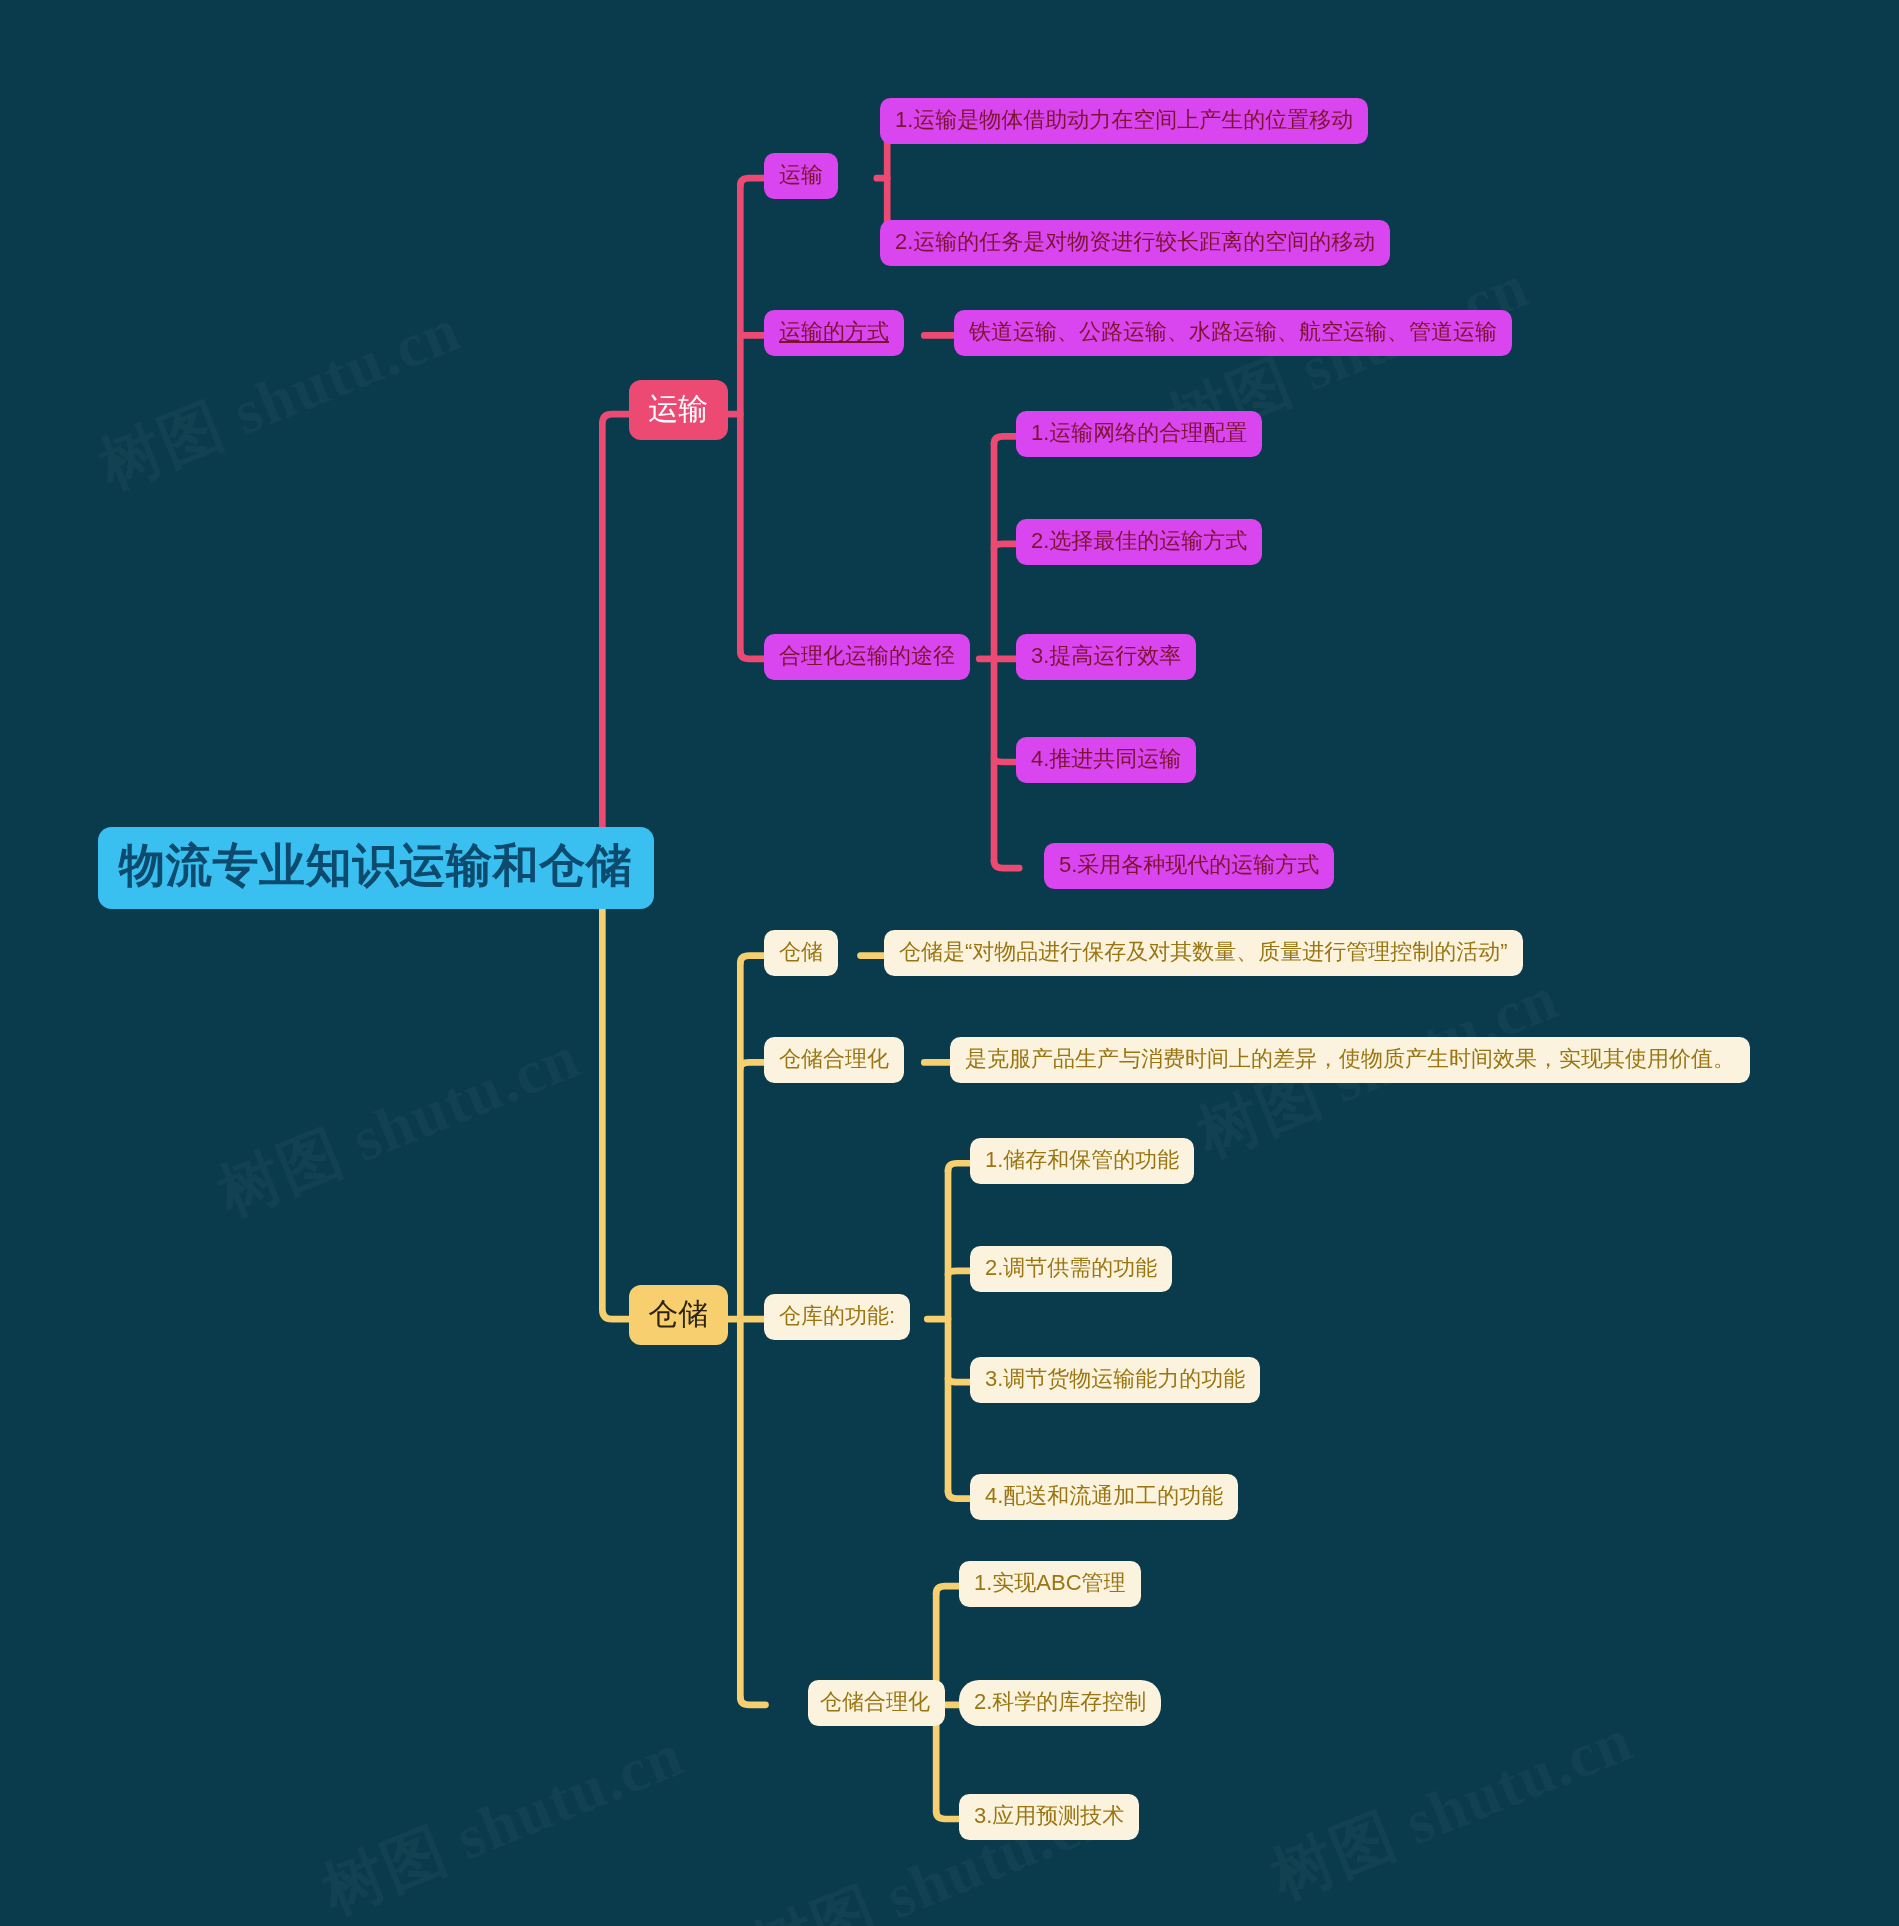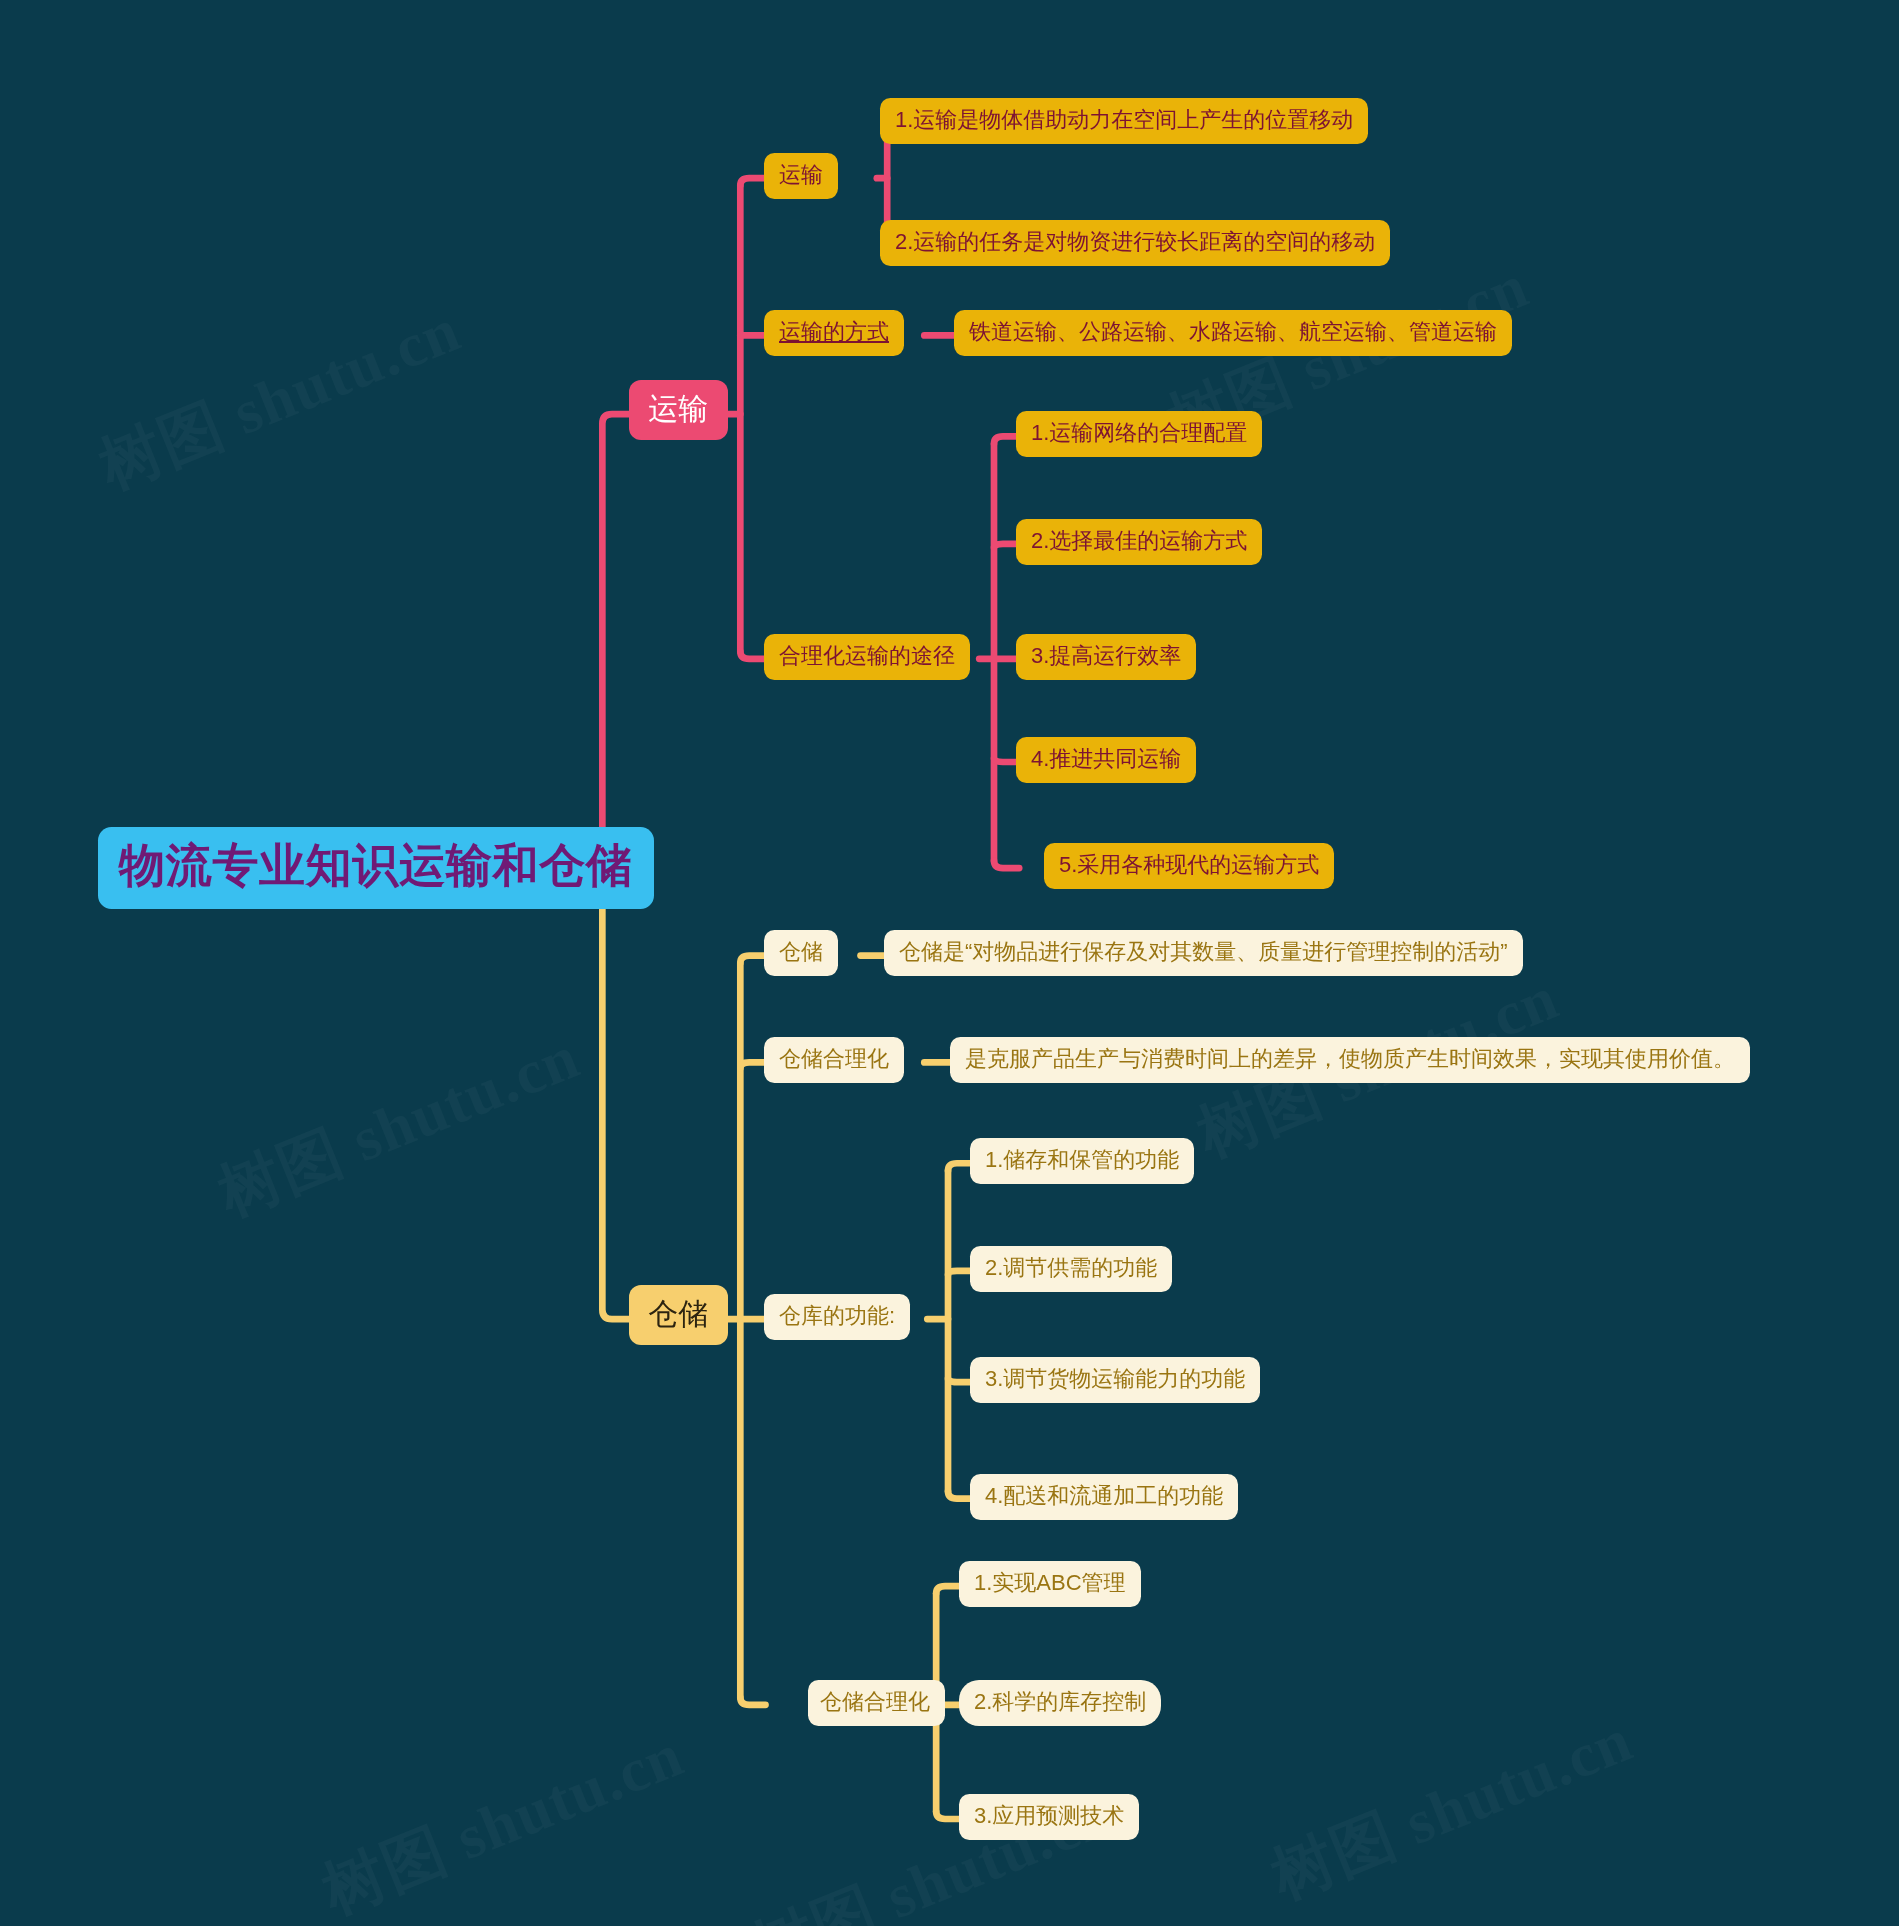--- a/index.html
+++ b/index.html
@@ -46,21 +46,21 @@
     position: absolute;
     display: flex;
     align-items: center;
     justify-content: flex-start;
     z-index: 2;
     white-space: nowrap;
     line-height: 1.1;
   }
   .root {
     background: #39BFF0;
-    color: #701a75;
+    color: #0c4a6e;
     font-size: 46px;
     font-weight: 700;
     border-radius: 13.4px;
     padding: 13.4px 21px 18px 21px;
     letter-spacing: 0.7px;
   }
   .lvl1-pink {
     background: #EC4A72;
     color: #FFFFFF;
     font-size: 30px;
@@ -70,21 +70,21 @@
   }
   .lvl1-gold {
     background: #F7CF6E;
     color: #2C2410;
     font-size: 30px;
     font-weight: 500;
     border-radius: 12px;
     padding: 12px 19.3px 15px 19.3px;
   }
   .pinknode {
-    background: #eab308;
+    background: #d946ef;
     color: #7D1333;
     font-size: 22px;
     font-weight: 500;
     border-radius: 10.4px;
     padding: 9.6px 15px 12.6px 15px;
   }
   .goldnode {
     background: #FBF3DD;
     color: #9A7512;
     font-size: 22px;

